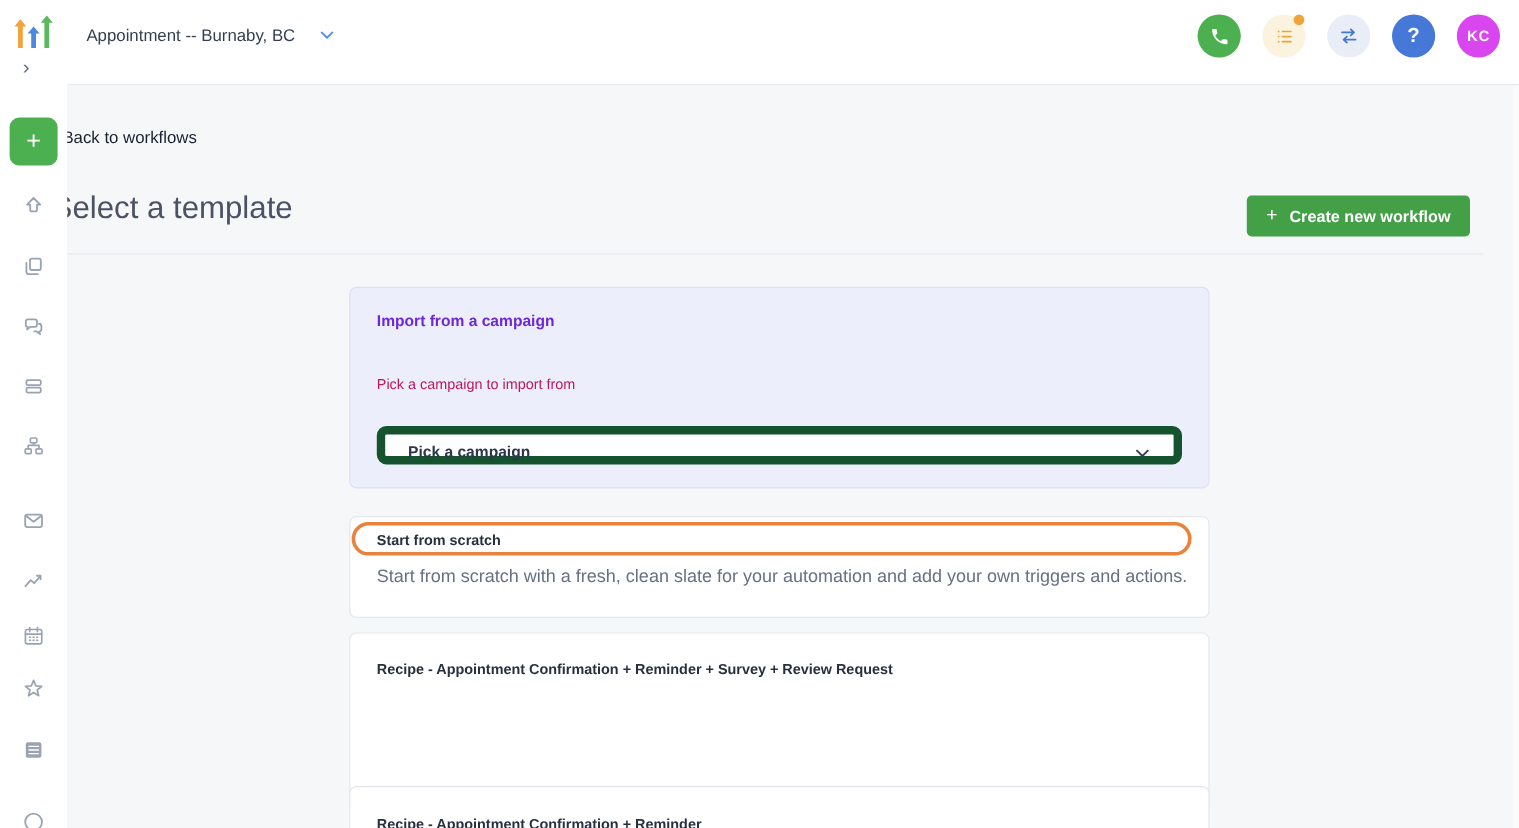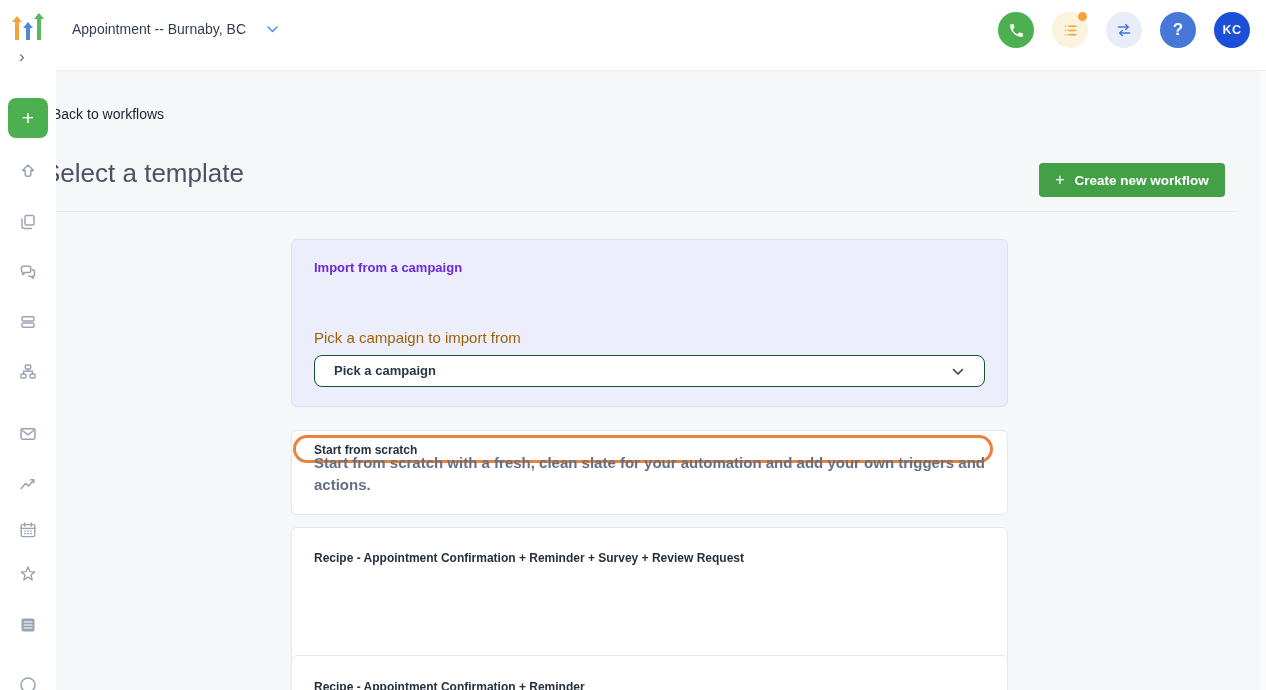--- a/index.html
+++ b/index.html
@@ -14,52 +14,52 @@
   .create-btn .plus { font-size:16px; font-weight:400; line-height:1; }
   .create-btn .lbl { font-size:13.5px; font-weight:700; }
   .rule { position:absolute; top:140px; left:30px; width:1206px; height:1px; background:#e7e9ee; }
   .cat-pill { position:absolute; top:163px; left:45px; width:218px; height:30px; background:#e7eaef; border-radius:6px; cursor:pointer; }
   .cat-pill span { display:block; padding-left:12px; line-height:30px; font-size:13px; font-weight:700; color:#2e3a4d; }
 
   
   .import-card { position:absolute; top:168px; left:291px; width:717px; height:168px; background:#eceefb; border:1px solid #dcdff5; border-radius:6px; }
   .import-title { position:absolute; top:20px; left:22px; font-size:13px; font-weight:700; color:#6d28d9; }
   .import-desc { position:absolute; top:56px; left:22px; font-size:15px; color:#4f46e5; }
-  .import-label { position:absolute; top:89px; left:22px; font-size:15px; color:#a16207; }
-  .select { position:absolute; top:115px; left:22px; right:22px; height:32px; background:#fff; border:1px solid #14532d; border-radius:8px; cursor:pointer; }
+  .import-label { position:absolute; top:73px; left:22px; font-size:12px; color:#be185d; }
+  .select { position:absolute; top:115px; left:22px; right:22px; height:32px; background:#fff; border:7px solid #14532d; border-radius:8px; cursor:pointer; }
   .select .val { display:block; padding-left:19px; line-height:30px; font-size:13px; font-weight:700; color:#2b3648; }
   .select svg { position:absolute; right:20px; top:12px; }
 
   
   .tcard { position:absolute; left:291px; width:717px; background:#fff; border:1px solid #e5e7ec; border-radius:6px; cursor:pointer; }
   .tcard .t-title { position:absolute; left:22px; font-size:12px; font-weight:700; color:#27303f; }
   .tcard .t-desc { position:absolute; left:22px; font-size:15px; color:#667085; line-height:28px; }
   .card-scratch { top:359px; height:85px; }
   .card-scratch .t-title { top:12px; }
-  .card-scratch .t-desc { top:21px; width:690px; line-height:22px;font-weight:bold; }
+  .card-scratch .t-desc { top:39px; width:690px; line-height:22px; }
   .hl-box { position:absolute; left:1px; top:4px; width:700px; height:28px; border:3px solid #e8823d; border-radius:14px; pointer-events:none; }
   .card-r1 { top:456px; height:149px; }
   .card-r1 .t-title { top:23px; }
   .card-r1 .t-desc { top:51px; width:690px; }
   .card-r2 { top:584px; height:120px; }
   .card-r2 .t-title { top:24px; }
 
   .scroll-strip { position:absolute; top:0; right:0; width:5px; bottom:0; background:#fbfbfc; }
 
   
   .header { position:absolute; top:0; left:56px; right:0; height:71px; background:#fff; border-bottom:1px solid #e9ebef; z-index:4; }
   .location { position:absolute; left:16px; top:21px; display:flex; align-items:center; gap:21px; cursor:pointer; }
   .location .loc-lbl { font-size:14px; color:#333f50; }
   .actions { position:absolute; right:16px; top:12px; display:flex; gap:18px; }
   .circle { position:relative; width:36px; height:36px; border-radius:50%; display:flex; align-items:center; justify-content:center; cursor:pointer; }
   .c-phone { background:#4caf50; }
   .c-tasks { background:#fbf3de; }
   .c-switch { background:#e8edf8; }
   .c-help { background:#4678d8; color:#fff; font-size:17px; font-weight:700; }
-  .c-avatar { background:#1d4ed8; color:#f2f6f3; font-size:12.5px; font-weight:600; letter-spacing:.5px; }
+  .c-avatar { background:#d946ef; color:#f2f6f3; font-size:12.5px; font-weight:600; letter-spacing:.5px; }
   .badge-dot { position:absolute; top:0; right:1px; width:9px; height:9px; border-radius:50%; background:#f2a33c; }
 
   
   .sidebar { position:absolute; top:0; left:0; width:56px; height:690px; background:#fff; z-index:10; }
   .logo { position:absolute; top:10px; left:10px; }
   .side-toggle { position:absolute; top:48px; left:19px; font-size:17px; color:#5f6b7a; cursor:pointer; line-height:1; }
   .plus-btn { position:absolute; top:98px; left:8px; width:40px; height:40px; border-radius:8px; background:#4caf50; border:none; color:#fff; font-size:21px; font-weight:400; display:flex; align-items:center; justify-content:center; cursor:pointer; }
   .s-icon { position:absolute; left:18px; width:20px; height:20px; cursor:pointer; }
 </style>
 </head>

